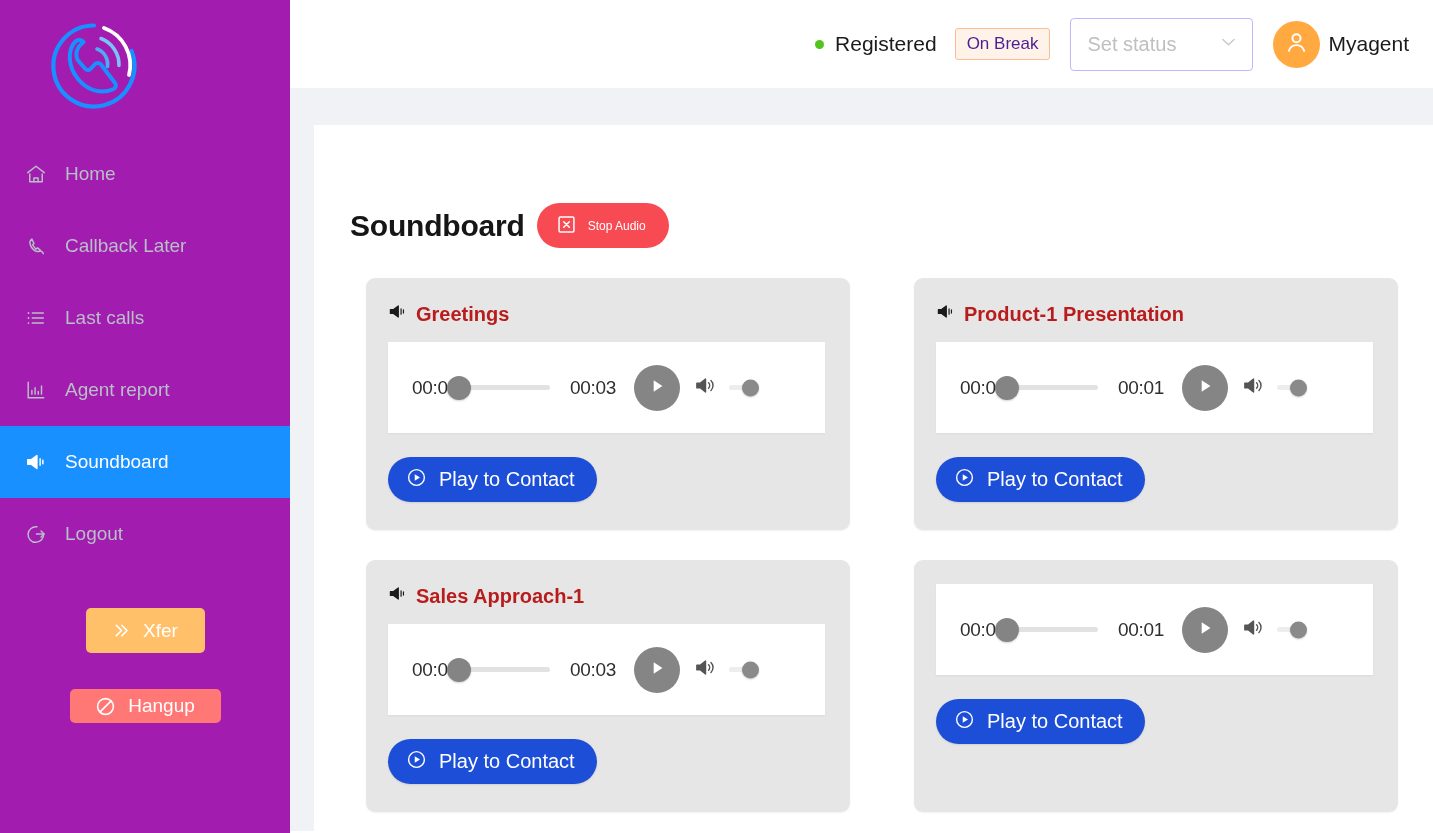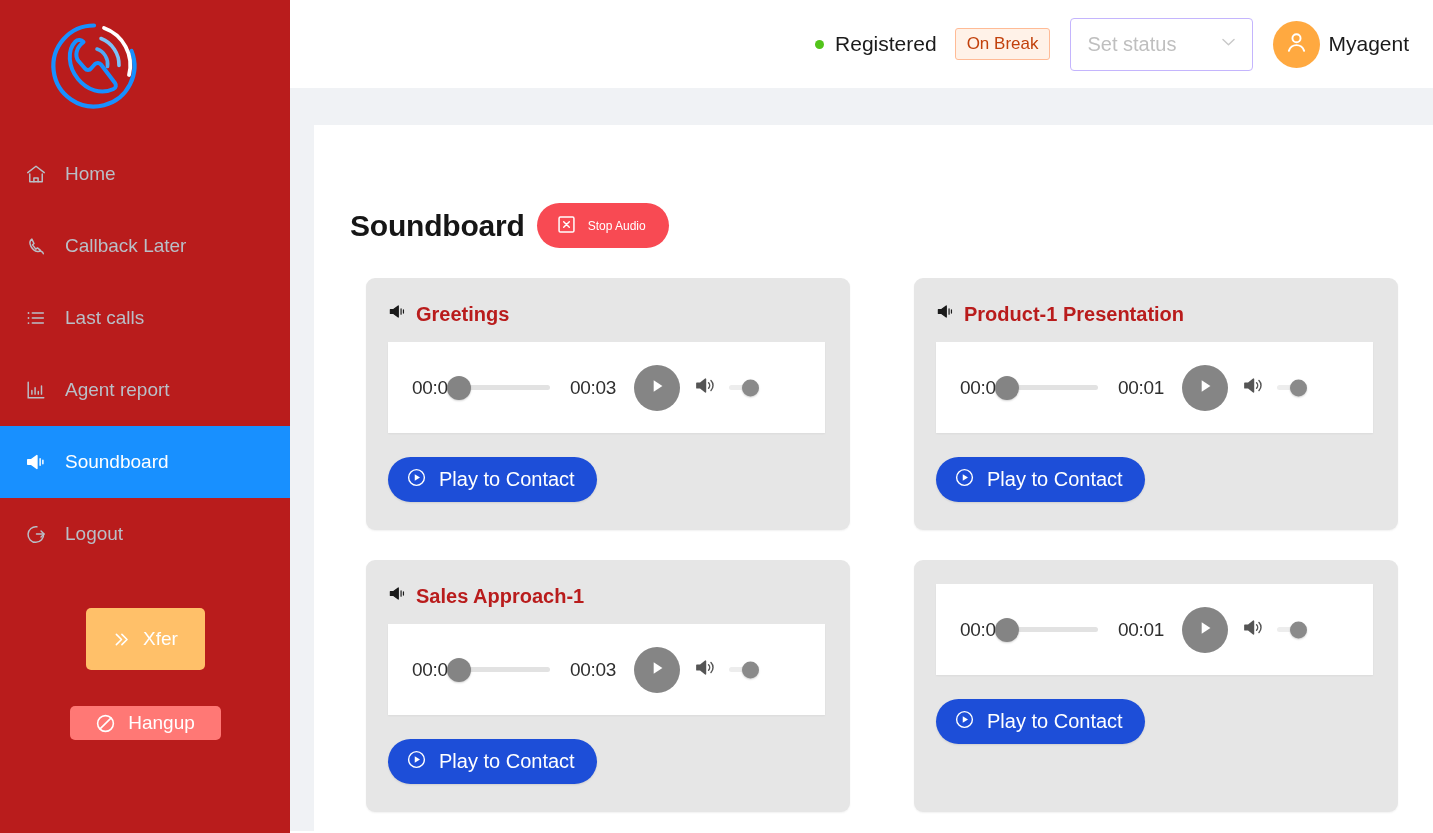--- a/index.html
+++ b/index.html
@@ -7,21 +7,21 @@
     width: 1433px; height: 833px;
     overflow: hidden;
     font-family: "Liberation Sans", sans-serif;
     background: #ffffff;
   }
   .app { display: flex; width: 1433px; height: 833px; }
 
   
   .sidebar {
     width: 290px; height: 833px;
-    background: #b91c1c;
+    background: #a21caf;
     flex: 0 0 290px;
     position: relative;
   }
   .logo-wrap {
     height: 136px;
     display: flex; align-items: center; justify-content: flex-start;
     padding-left: 45px;
   }
   .nav { margin-top: 2px; }
   .nav-item {
@@ -48,21 +48,21 @@
     display: flex; flex-direction: column; align-items: center; gap: 36px;
   }
   .pill-btn {
     display: inline-flex; align-items: center; justify-content: center;
     gap: 12px;
     border: none; border-radius: 5px;
     font-size: 19px; color: #ffffff;
     cursor: pointer;
     font-family: "Liberation Sans", sans-serif;
   }
-  .btn-xfer { background: #ffc069; width: 119px; height: 62px; }
+  .btn-xfer { background: #ffc069; width: 119px; height: 45px; }
   .btn-hangup { background: #ff7875; width: 151px; height: 34px; }
   .pill-btn svg { display: block; }
 
   
   .main {
     flex: 1 1 auto;
     height: 831px;
     background: #f0f2f5;
     display: flex; flex-direction: column;
     position: relative;
@@ -78,21 +78,21 @@
   .status-dot {
     width: 9px; height: 9px; border-radius: 50%;
     background: #52c41a; display: inline-block;
     margin-right: 11px;
   }
   .reg-text { font-size: 21px; color: #1b1b1b; margin-right: 18px; }
   .break-tag {
     display: inline-flex; align-items: center; justify-content: center;
     height: 32px; padding: 0 11px;
     background: #fff2e8; border: 1px solid #ffbb96;
-    color: #c2410c; font-size: 17px; border-radius: 3px;
+    color: #4c1d95; font-size: 17px; border-radius: 3px;
     margin-right: 20px;
   }
   .status-select {
     width: 183px; height: 53px;
     border: 1px solid #c4b5fd; border-radius: 4px;
     background: #fff;
     display: flex; align-items: center; justify-content: space-between;
     padding: 0 14px 0 16px;
     color: #bfbfbf; font-size: 20px;
     cursor: pointer; margin-right: 20px;

